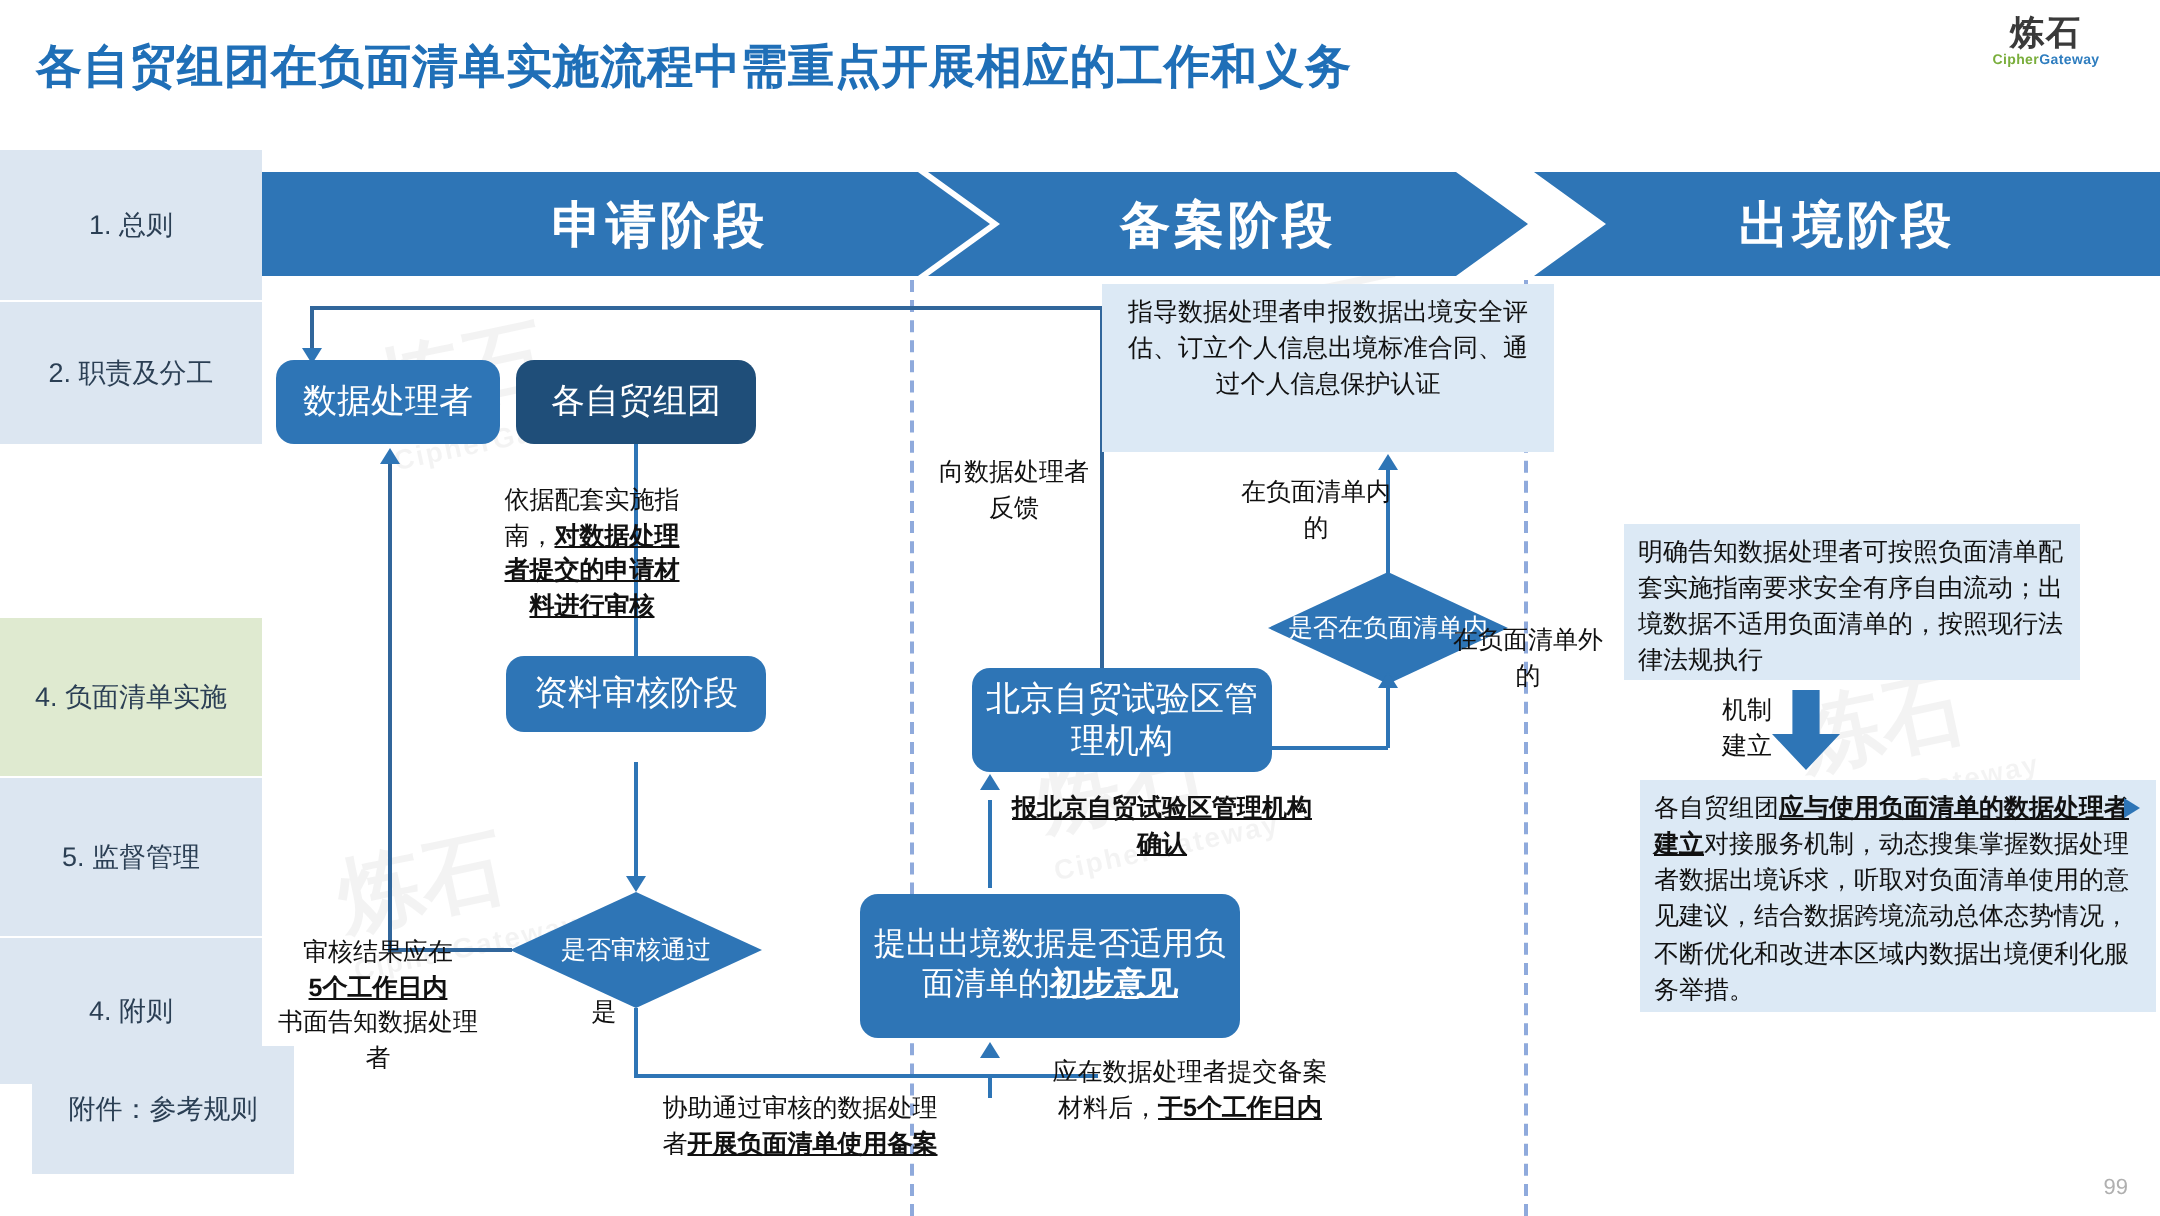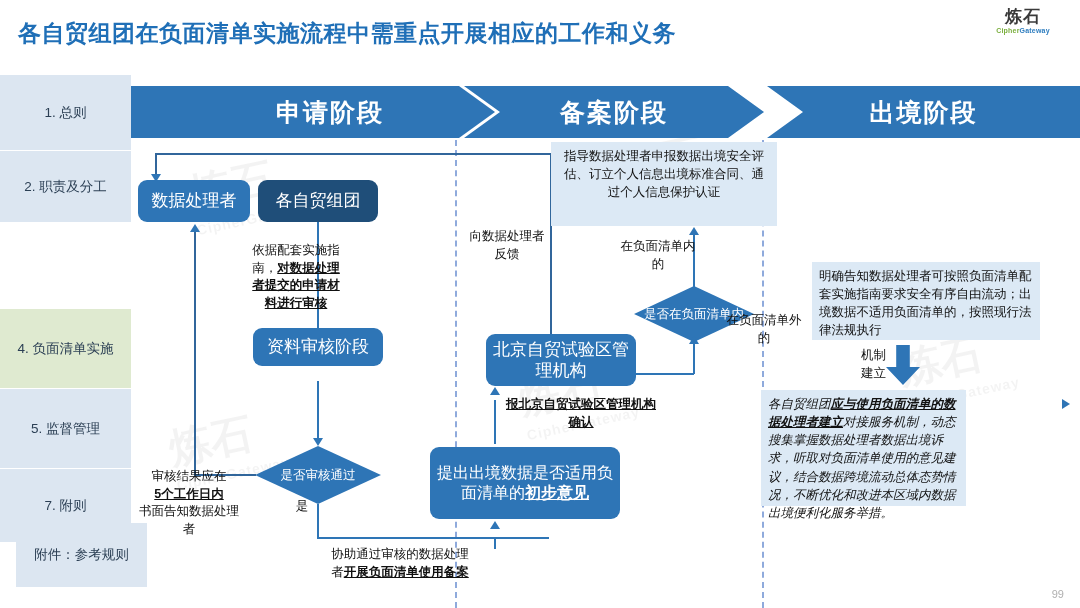--- a/index.html
+++ b/index.html
@@ -131,21 +131,21 @@
     <div class="logo-en">
       <span class="c">Cipher</span><span class="g">Gateway</span>
     </div>
   </div>
 
   <div class="sidebar">
     <div class="side-item" style="top:0;height:76px;">1. 总则</div>
     <div class="side-item" style="top:76px;height:72px;">2. 职责及分工</div>
     <div class="side-item active" style="top:234px;height:80px;">4. 负面清单实施</div>
     <div class="side-item" style="top:314px;height:80px;">5. 监督管理</div>
-    <div class="side-item" style="top:394px;height:74px;">7. 附则</div>
+    <div class="side-item" style="top:394px;height:74px;">4. 附则</div>
     <div class="side-item" style="top:448px;height:65px;margin-left:16px;">附件：参考规则</div>
   </div>
 
   <div class="chev c1">申请阶段</div>
   <div class="chev c3">出境阶段</div>
   <div class="chev c2">备案阶段</div>
 
   <div class="vdash" style="left:455px;top:140px;height:468px;"></div>
   <div class="vdash" style="left:762px;top:140px;height:468px;"></div>
 
@@ -218,35 +218,38 @@
     <u>报北京自贸试验区管理机构确认</u>
   </div>
 
   <div class="node mid" style="left:430px;top:447px;width:190px;height:72px;font-size:16px;">
     <span><span>提出出境数据是否适用负面清单的</span><b><u>初步意见</u></b></span>
   </div>
 
   <div class="ln lnv" style="left:494px;top:537px;height:12px;"></div>
   <div class="arrowhead ah-up" style="left:490px;top:521px;"></div>
 
+  <div class="lbl" style="left:525px;top:528px;width:140px;">
+    <span>应在数据处理者提交备案材料后，</span><b><u>于5个工作日内</u></b>
+  </div>
 
   <div class="lbl" style="left:722px;top:312px;width:84px;">
     <span>在负面清单外的</span>
   </div>
 
   <div class="ln lnh" style="left:754px;top:314px;width:62px;opacity:0;"></div>
 
   <div class="infobox left" style="left:812px;top:262px;width:228px;height:78px;">明确告知数据处理者可按照负面清单配套实施指南要求安全有序自由流动；出境数据不适用负面清单的，按照现行法律法规执行</div>
 
   <div class="bigarrow" style="left:886px;top:345px;"></div>
   <div class="lbl" style="left:840px;top:347px;width:46px;text-align:right;">
     <span>机制</span><br><span>建立</span>
   </div>
 
-  <div class="infobox left" style="left:761px;top:390px;width:205px;height:116px;font-style:italic;">
+  <div class="infobox left" style="left:820px;top:390px;width:258px;height:116px;">
     <span><span>各自贸组团</span><b><u>应与使用负面清单的数据处理者建立</u></b><span>对接服务机制，动态搜集掌握数据处理者数据出境诉求，听取对负面清单使用的意见建议，结合数据跨境流动总体态势情况，不断优化和改进本区域内数据出境便利化服务举措。</span></span>
   </div>
 
   <div class="arrowhead ah-right" style="left:1062px;top:399px;"></div>
 
   <div class="pagenum">99</div>
 
 </div>
 
 </body></html>

